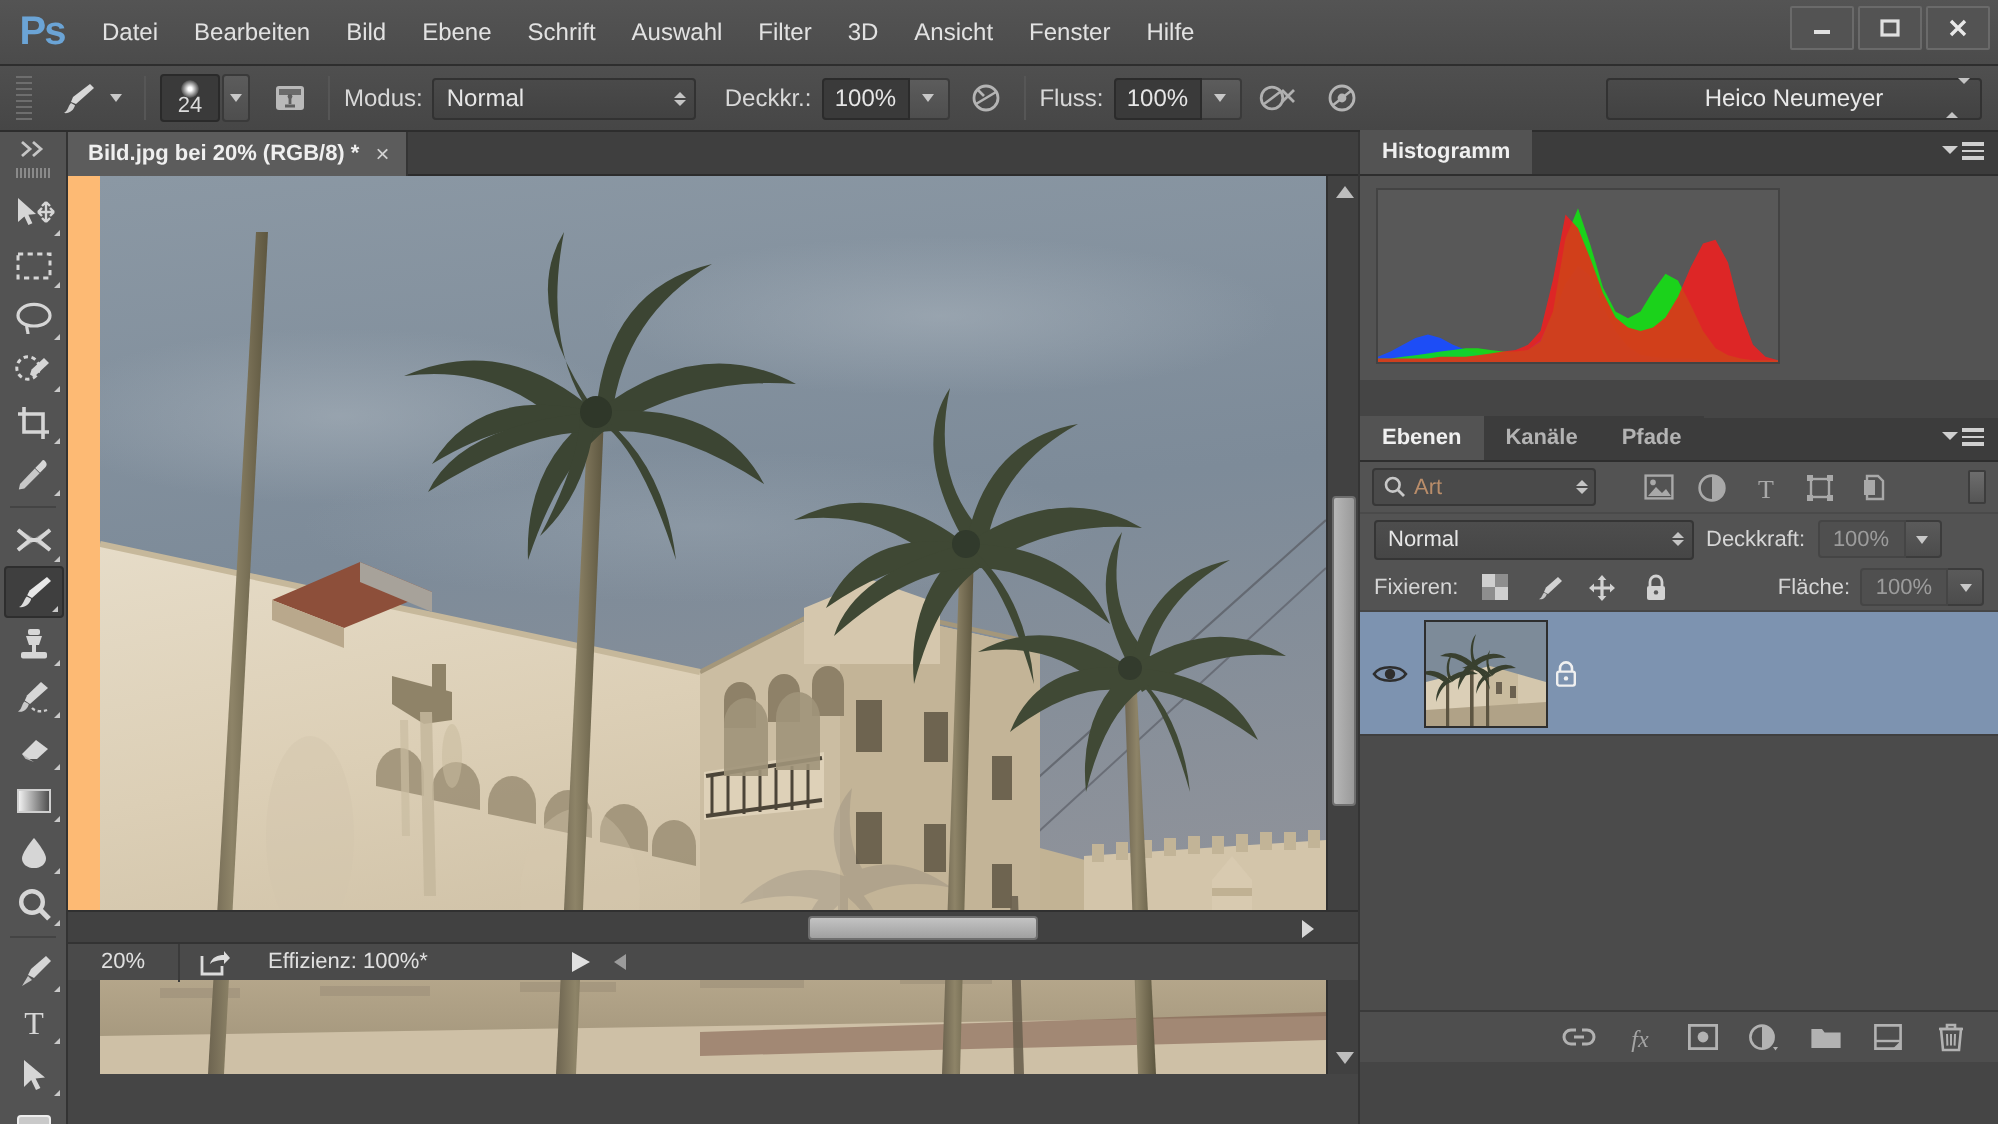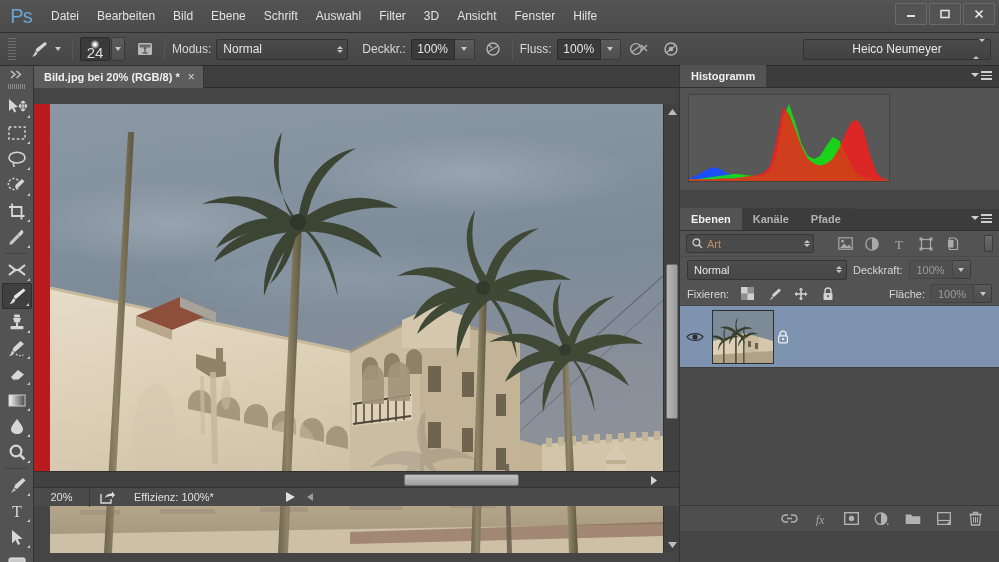--- a/index.html
+++ b/index.html
@@ -14,21 +14,21 @@
 
   
   .menubar {
     position:absolute; left:0; top:0; width:999px; height:33px;
     background: linear-gradient(#545454,#4b4b4b);
     border-bottom:1px solid #2e2e2e;
     display:flex; align-items:center;
   }
   .ps-logo {
     width:42px; height:33px; display:flex; align-items:center; justify-content:center;
-    font-size:20px; font-weight:normal; color:#6ba4d6; letter-spacing:-1px;
+    font-size:20px; font-weight:bold; color:#6ba4d6; letter-spacing:-1px;
     font-family:"Liberation Sans", sans-serif;
   }
   .menu-items { display:flex; align-items:center; height:33px; }
   .menu-item {
     padding:0 9px; height:22px; line-height:22px; font-size:12px; color:#e2e2e2;
     cursor:default; border-radius:2px;
   }
   .winbtns { position:absolute; right:4px; top:3px; display:flex; gap:2px; }
   .winbtn {
     width:32px; height:22px; background:#535353; border:1px solid #6a6a6a;
@@ -53,21 +53,21 @@
   .brush-preview {
     width:30px; height:24px; background:#3a3a3a; border:1px solid #2a2a2a;
     position:relative; display:flex; align-items:flex-end; justify-content:center;
     border-radius:2px;
   }
   .brush-dot {
     position:absolute; top:2px; left:50%; transform:translateX(-50%);
     width:9px; height:9px; border-radius:50%;
     background: radial-gradient(circle, #fff 15%, rgba(255,255,255,0.25) 60%, rgba(255,255,255,0) 75%);
   }
-  .brush-num { font-size:15px; color:#dcdcdc; line-height:12px; padding-bottom:1px;margin-top:34px; }
+  .brush-num { font-size:11px; color:#dcdcdc; line-height:12px; padding-bottom:1px;margin-top:34px; }
   .tri-down { width:0;height:0;border-left:3.5px solid transparent;border-right:3.5px solid transparent;border-top:4px solid #c8c8c8; }
   .small-drop {
     width:14px;height:24px;background:linear-gradient(#5c5c5c,#4e4e4e);border:1px solid #3a3a3a;
     display:flex;align-items:center;justify-content:center;border-radius:2px;
   }
   .ob-label { font-size:12px; color:#d8d8d8; margin-right:5px; white-space:nowrap; }
   .combo {
     height:21px; background:linear-gradient(#4a4a4a,#424242); border:1px solid #323232;
     border-radius:2px; display:flex; align-items:center; padding:0 4px 0 6px;
     font-size:12px; color:#e6e6e6; position:relative;
@@ -122,21 +122,21 @@
     background:#3f3f3f; border-bottom:1px solid #2c2c2c;
   }
   .doctab {
     display:inline-flex; align-items:center; height:22px; padding:0 8px 0 10px;
     background:#5c5c5c; border-right:1px solid #343434; font-size:11px; font-weight:bold; color:#efefef;
   }
   .doctab .closeX { margin-left:8px; font-size:12px; color:#d2d2d2; font-weight:normal; }
 
   
   .canvas-wrap {
-    position:absolute; left:34px; top:88px; width:645px; height:402px; background:#b91c1c;margin-top:16px;
+    position:absolute; left:34px; top:88px; width:645px; height:402px; background:#fdba74;
   }
   .canvas-img {
     position:absolute; left:16px; top:0; width:613px; height:449px; overflow:hidden;
     background:#7b8a99;
   }
   .scroll-v {
     position:absolute; right:0; top:0; width:16px; height:449px;
     background:#414141; border-left:1px solid #303030;
   }
   .scroll-h {
@@ -178,21 +178,21 @@
 
   .histo-panel { background:#535353; padding:6px 8px 8px 8px; }
   .histo-box { width:202px; height:88px; background:#585858; border:1px solid #434343; position:relative; overflow:hidden; }
 
   .layers-panel { background:#535353; height:300px; position:relative; }
   .filter-row {
     height:26px; display:flex; align-items:center; padding:0 6px; gap:0;
     border-bottom:1px solid #4a4a4a;
   }
   .filter-combo {
-    width:128px; height:19px; background:#4a4a4a; border:1px solid #373737; border-radius:2px;
+    width:112px; height:19px; background:#4a4a4a; border:1px solid #373737; border-radius:2px;
     display:flex; align-items:center; padding:0 3px 0 5px; gap:4px; font-size:11px; color:#b98d6a;
   }
   .filt-icons { display:flex; align-items:center; gap:9px; margin-left:22px; }
   .filt-icons .fi { width:18px;height:18px;display:flex;align-items:center;justify-content:center; }
   .tiny-toggle { margin-left:auto; width:9px;height:17px;background:linear-gradient(#6d6d6d,#555); border:1px solid #3d3d3d; border-radius:1px; }
 
   .blend-row { height:25px; display:flex; align-items:center; padding:0 7px; gap:6px; }
   .blend-combo {
     flex:0 0 160px; height:20px; background:linear-gradient(#4d4d4d,#464646); border:1px solid #353535;
     border-radius:2px; display:flex; align-items:center; padding:0 4px 0 6px; font-size:11px; color:#e6e6e6;

